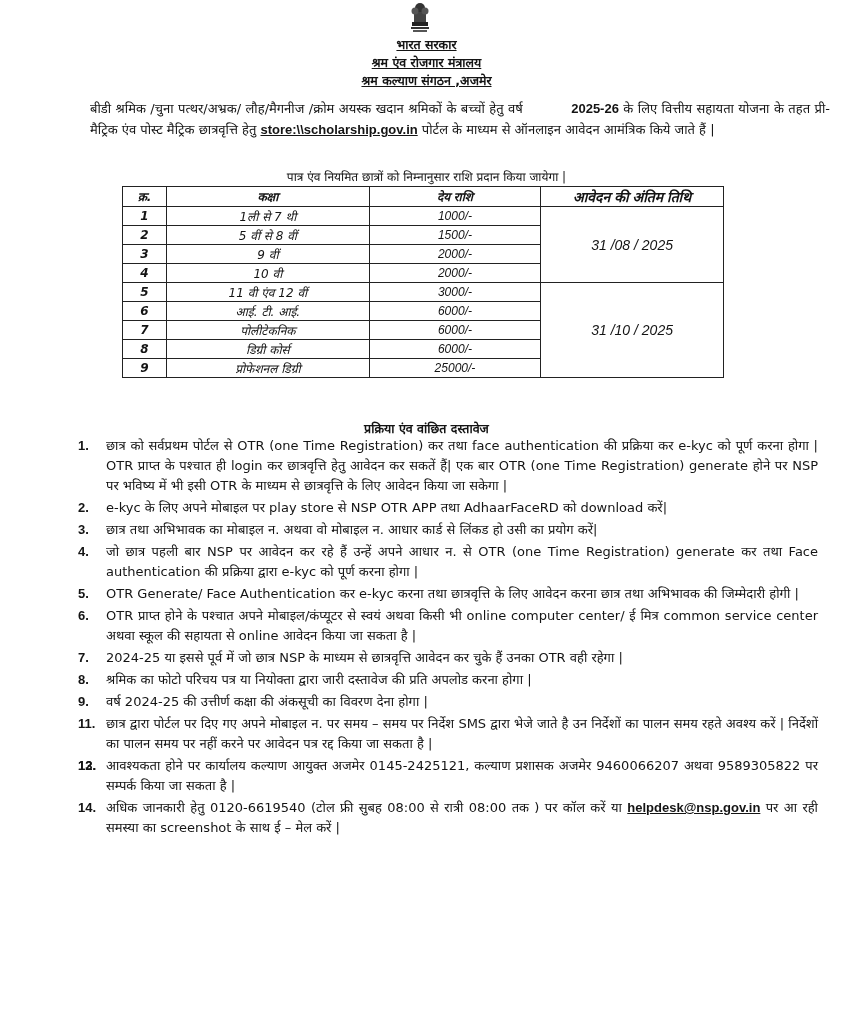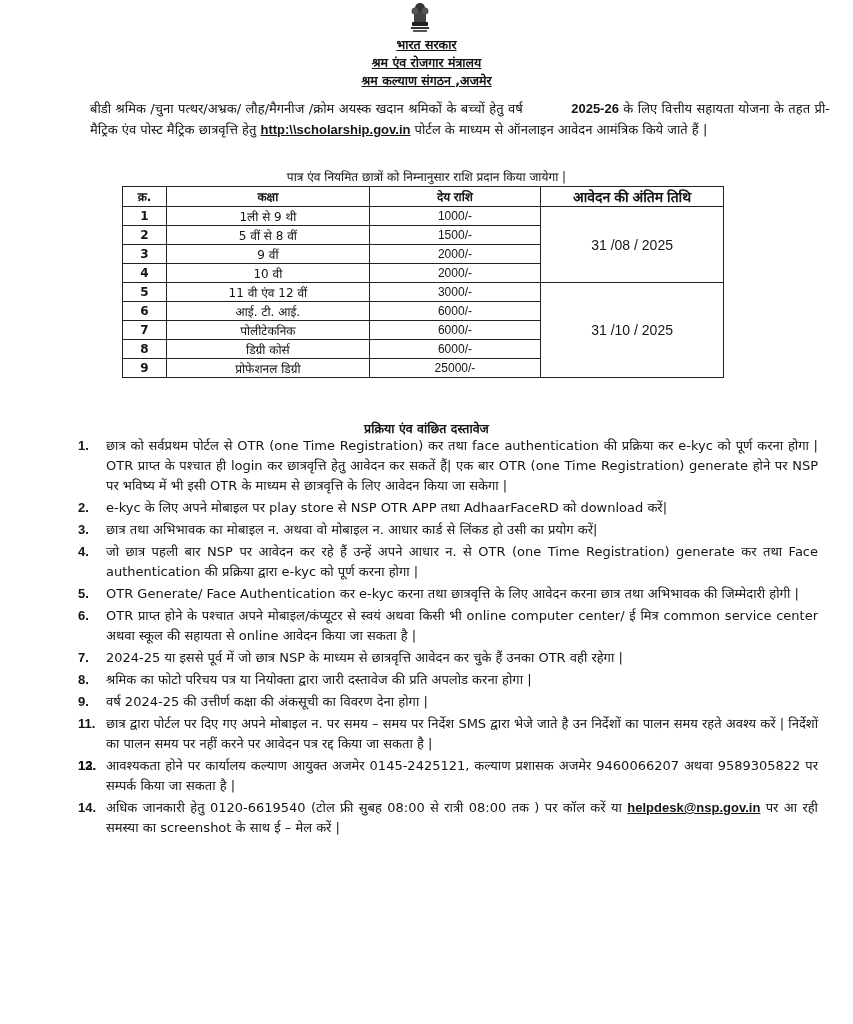--- a/index.html
+++ b/index.html
@@ -11,21 +11,21 @@
   .hdr { position: absolute; left: 0; width: 853px; text-align: center; font-size: 12.5px; font-weight: bold; }
   .hdr span { text-decoration: underline; }
   .intro { position: absolute; left: 90px; top: 98px; width: 740px; font-size: 13px; line-height: 21px; text-align: justify; }
   .intro .num { font-weight: bold; }
   .link { text-decoration: underline; font-weight: bold; font-family: "Liberation Sans", sans-serif; }
   .tcap { position: absolute; left: 0; width: 853px; top: 168px; text-align: center; font-size: 12px; }
   table.sch {
     position: absolute; left: 122px; top: 186px; width: 602px;
     border-collapse: collapse; font-size: 12px;
   }
-  table.sch td, table.sch th { border: 1.5px solid #222; height: 18px; padding: 0 4px; text-align: center; font-weight: normal; }
+  table.sch td, table.sch th { border: 1.5px solid #222; height: 18px; padding: 0 4px; text-align: center; font-weight: normal; font-style: italic; }
   table.sch th { font-weight: bold; }
   table.sch .c1 { width: 36px; font-weight: bold; }
   table.sch .c2 { width: 200px; }
   table.sch .c3 { width: 168px; font-family: "Liberation Sans", sans-serif; }
   table.sch .c4 { width: 180px; font-family: "Liberation Sans", sans-serif; font-size: 14px; }
   .sec-title { position: absolute; left: 0; width: 853px; top: 420px; text-align: center; font-size: 12.5px; font-weight: bold; }
   ol.steps { position: absolute; left: 78px; top: 436px; width: 740px; margin: 0; padding: 0; list-style: none; font-size: 13px; }
   ol.steps li { position: relative; padding-left: 28px; line-height: 20px; margin-bottom: 2px; text-align: justify; }
   ol.steps li .n { position: absolute; left: 0; top: 0; font-weight: bold; font-family: "Liberation Sans", sans-serif; }
   .en { font-family: "Liberation Sans", sans-serif; margin-left: 44px; }
@@ -41,38 +41,38 @@
   <rect x="7" y="20" width="16" height="4" fill="#222"></rect>
   <rect x="6" y="25" width="18" height="2" fill="#333"></rect>
   <rect x="8" y="28" width="14" height="2" fill="#555"></rect>
 </svg>
 
 <div class="hdr" style="top:36px;"><span>भारत सरकार</span></div>
 <div class="hdr" style="top:54px;"><span>श्रम एंव रोजगार मंत्रालय</span></div>
 <div class="hdr" style="top:72px;"><span>श्रम कल्याण संगठन ,अजमेर</span></div>
 
 <div class="intro">
-  <span>बीडी श्रमिक /चुना पत्थर/अभ्रक/ लौह/मैगनीज /क्रोम अयस्क खदान श्रमिकों के बच्चों हेतु वर्ष </span><span class="num en">2025-26</span><span> के लिए वित्तीय सहायता योजना के तहत प्री-मैट्रिक एंव पोस्ट मैट्रिक छात्रवृत्ति हेतु </span><span class="link">http:\\scholarship.gov.in</span><span> पोर्टल के माध्यम से ऑनलाइन आवेदन आमंत्रिक किये जाते हैं |</span>
+  <span>बीडी श्रमिक /चुना पत्थर/अभ्रक/ लौह/मैगनीज /क्रोम अयस्क खदान श्रमिकों के बच्चों हेतु वर्ष </span><span class="num en">2025-26</span><span> के लिए वित्तीय सहायता योजना के तहत प्री-मैट्रिक एंव पोस्ट मैट्रिक छात्रवृत्ति हेतु </span><span class="link">store:\\scholarship.gov.in</span><span> पोर्टल के माध्यम से ऑनलाइन आवेदन आमंत्रिक किये जाते हैं |</span>
 </div>
 
 <div class="tcap">पात्र एंव नियमित छात्रों को निम्नानुसार राशि प्रदान किया जायेगा |</div>
 
 <table class="sch">
   <thead>
     <tr>
       <th class="c1">क्र.</th>
       <th class="c2">कक्षा</th>
       <th class="c3">देय राशि</th>
       <th class="c4">आवेदन की अंतिम तिथि</th>
     </tr>
   </thead>
   <tbody id="tbody">
       <tr>
         <td class="c1">1</td>
-        <td class="c2">1ली से 9 थी</td>
+        <td class="c2">1ली से 7 थी</td>
         <td class="c3">1000/-</td>
         <td class="c4" rowspan="4">31 /08 / 2025</td>
       </tr>
       <tr>
         <td class="c1">2</td>
         <td class="c2">5 वीं से 8 वीं</td>
         <td class="c3">1500/-</td>
       </tr>
       <tr>
         <td class="c1">3</td>

